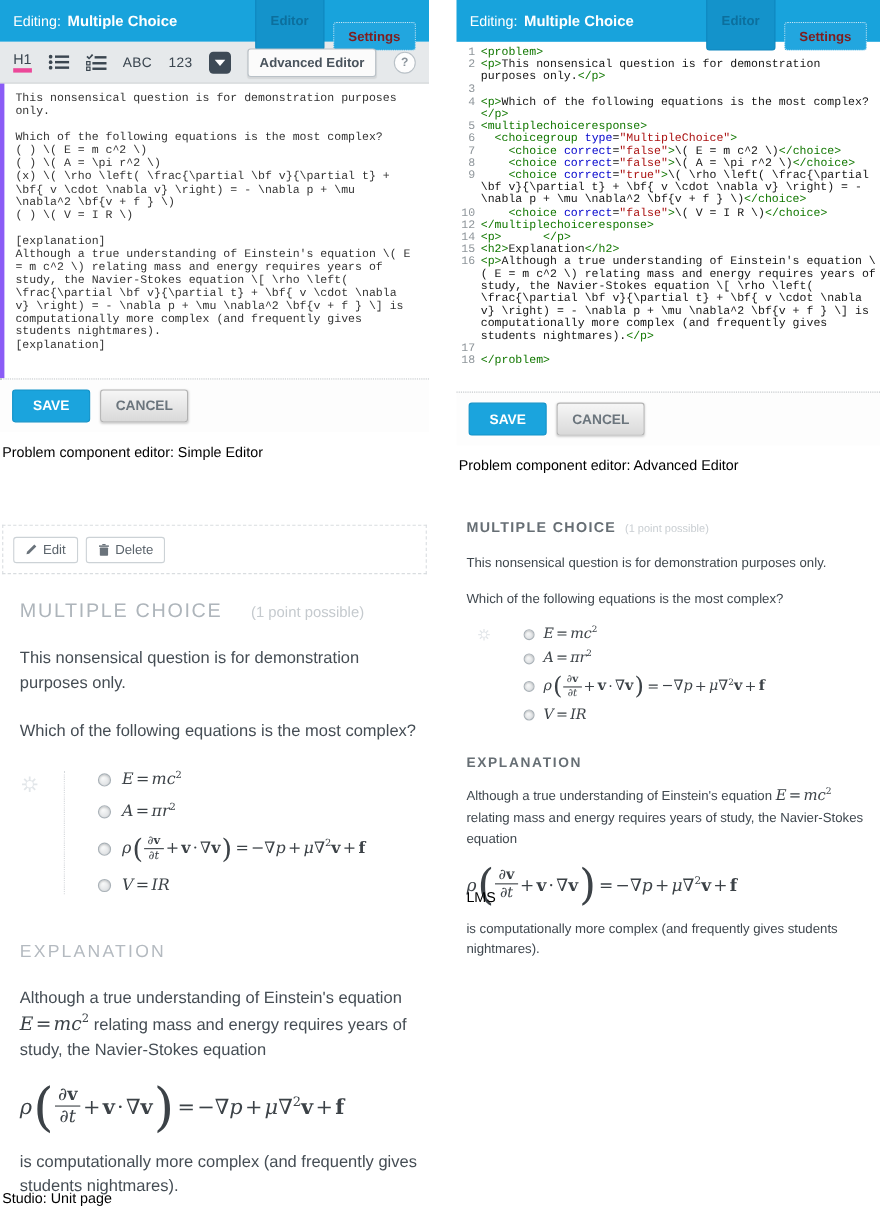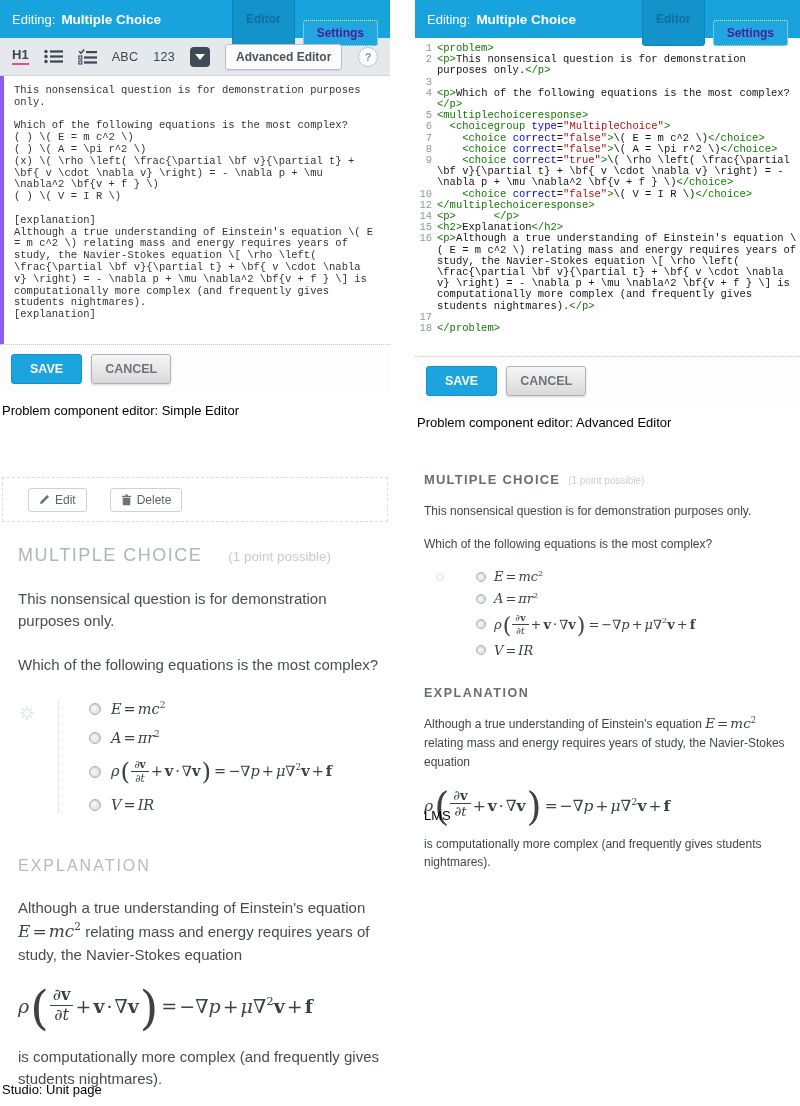--- a/index.html
+++ b/index.html
@@ -10,27 +10,27 @@
   .panel { position:absolute; top:0; background:#fff; }
   #panel-simple { left:0;  width:390px; }
   #panel-advanced { left:415px; width:385px; }
 
   .ed-header { height:38px; background:#18a3dc; display:flex; align-items:center; padding:0 12px; }
   .ed-title { color:#fff; font-size:13px; white-space:nowrap; }
   .ed-title strong { margin-left:6px; font-size:13.5px; }
   .ed-actions { margin-left:auto; display:flex; gap:8px; }
   .btn-editor { background:#1493cb; border:1px solid #0e86bd; color:#0c6f9d; font-weight:bold;
     font-size:12px; padding:5px 13px; border-radius:3px; cursor:default; font-family:inherit; }
-  .btn-settings { background:#22a6df; border:1px dotted #cfe9f6; color:#4c1d95; font-weight:bold;
+  .btn-settings { background:#22a6df; border:1px dotted #cfe9f6; color:#7f1d1d; font-weight:bold;
     font-size:12px; padding:5px 13px; border-radius:3px; cursor:pointer; font-family:inherit;margin-top:27px; }
 
   .ed-toolbar { height:38px; background:#e6e9eb; border-bottom:1px solid #d2d6d8; display:flex;
     align-items:center; padding:0 12px; gap:15px; color:#3b4650; }
   .tb-item { display:flex; align-items:center; cursor:pointer; }
-  .tb-h1 { font-weight:bold; font-size:13px; border-bottom:2px solid #ec4899; line-height:1.1; }
+  .tb-h1 { font-weight:normal; font-size:13px; border-bottom:4px solid #ec4899; line-height:1.1; }
   .tb-abc, .tb-num { font-weight:normal; font-size:12.5px; letter-spacing:.3px; }
   .tb-dd { width:20px; height:20px; background:#3e4a56; border-radius:4px; display:flex;
     align-items:center; justify-content:center; }
   .btn-advanced { background:#fbfbfb; border:1px solid #b9c1c7; border-radius:3px; padding:5px 10px;
     font-weight:bold; font-size:12px; color:#4a545d; box-shadow:0 1px 1px rgba(0,0,0,.08); cursor:pointer; font-family:inherit; }
   .tb-help { margin-left:auto; width:20px; height:20px; border:1px solid #b9c1c7; border-radius:50%;
     display:flex; align-items:center; justify-content:center; font-size:11px; color:#8a939b;
     font-weight:bold; background:#fdfdfd; cursor:pointer; }
 
   .ed-textarea { height:268px; padding:9px 10px; font-family:"Liberation Mono","DejaVu Sans Mono",monospace;
@@ -52,21 +52,21 @@
   .btn-cancel { background:linear-gradient(#f6f6f6,#d9d9d9); border:1px solid #b2b2b2; border-radius:3px;
     color:#6b757d; font-weight:bold; font-size:12.5px; padding:7px 13px; box-shadow:0 1px 2px rgba(0,0,0,.18);
     cursor:pointer; font-family:inherit; }
 
   .caption { font-size:13px; color:#000; margin:10px 0 0 2px; }
 
   
   .unit-box { position:absolute; left:2px; top:477px; width:386px; height:45px;
     border:1px dashed #d9dde0; background:#fff; display:flex; align-items:center; padding:0 9px; gap:7px; }
   .btn-unit { display:flex; align-items:center; gap:5px; background:#fff; border:1px solid #ccd2d6;
-    border-radius:3px; padding:4px 10px; font-size:12px; color:#5b646c; cursor:pointer; font-family:inherit;margin-left:16px; }
+    border-radius:3px; padding:4px 10px; font-size:12px; color:#5b646c; cursor:pointer; font-family:inherit; }
 
   
   .studio { position:absolute; left:18px; top:545px; width:364px; color:#454d54; font-size:15px; }
   .prob-head { display:flex; align-items:baseline; gap:26px; }
   .studio .prob-title { font-size:18px; letter-spacing:1.5px; color:#aeb5bb; font-weight:normal; }
   .studio .prob-points { font-size:13.5px; color:#c5cace; }
   .studio p { margin-top:22px; line-height:1.45; }
   .choices { position:relative; margin:26px 0 0 40px; border-left:1px dotted #d4d8db; padding-left:30px; }
   .gear { position:absolute; left:-40px; top:4px; }
   .choice-row { display:flex; align-items:center; gap:10px; margin-bottom:13px; }

